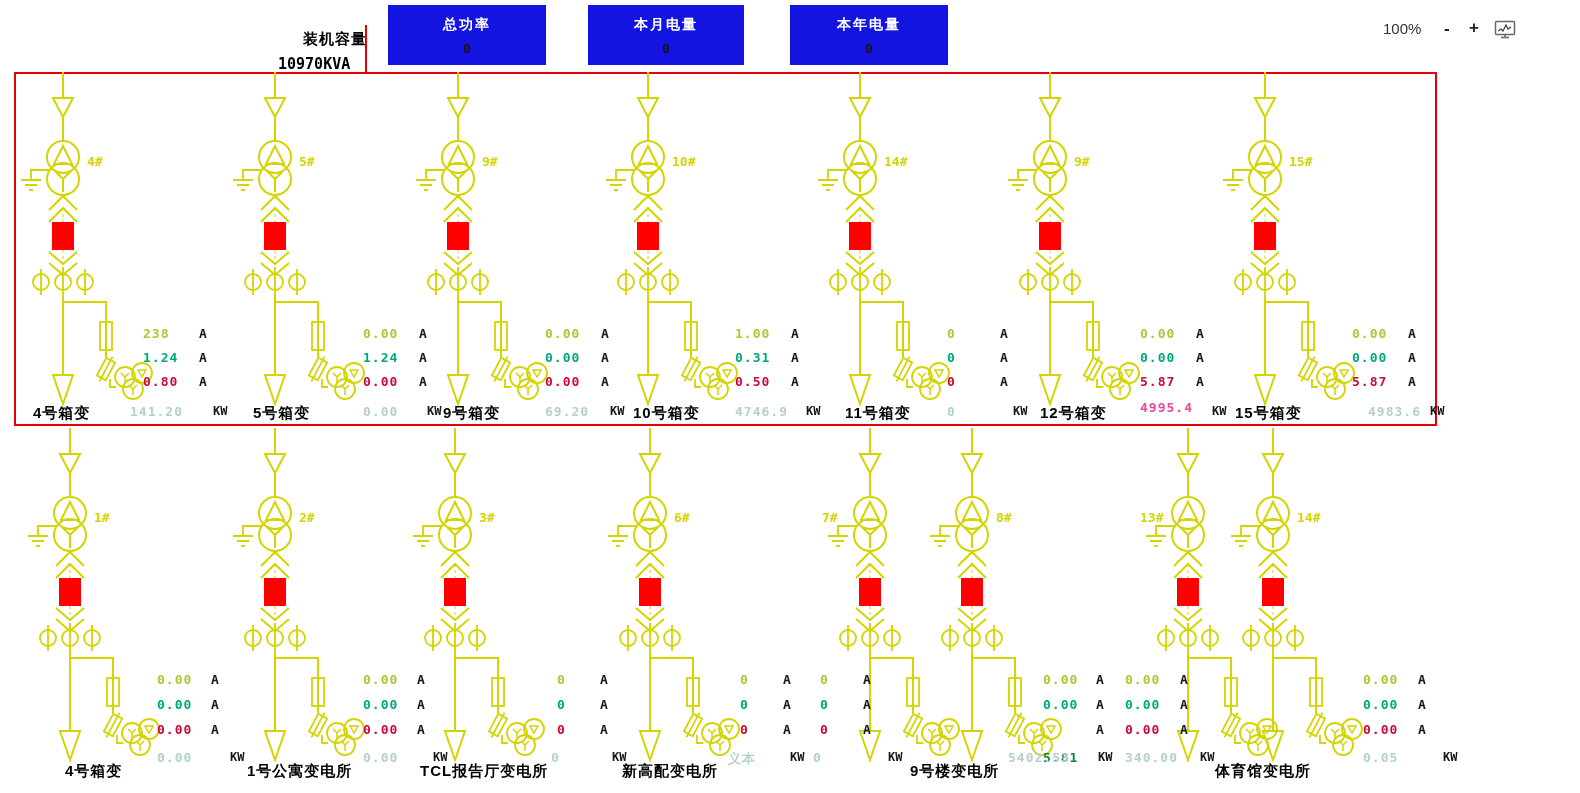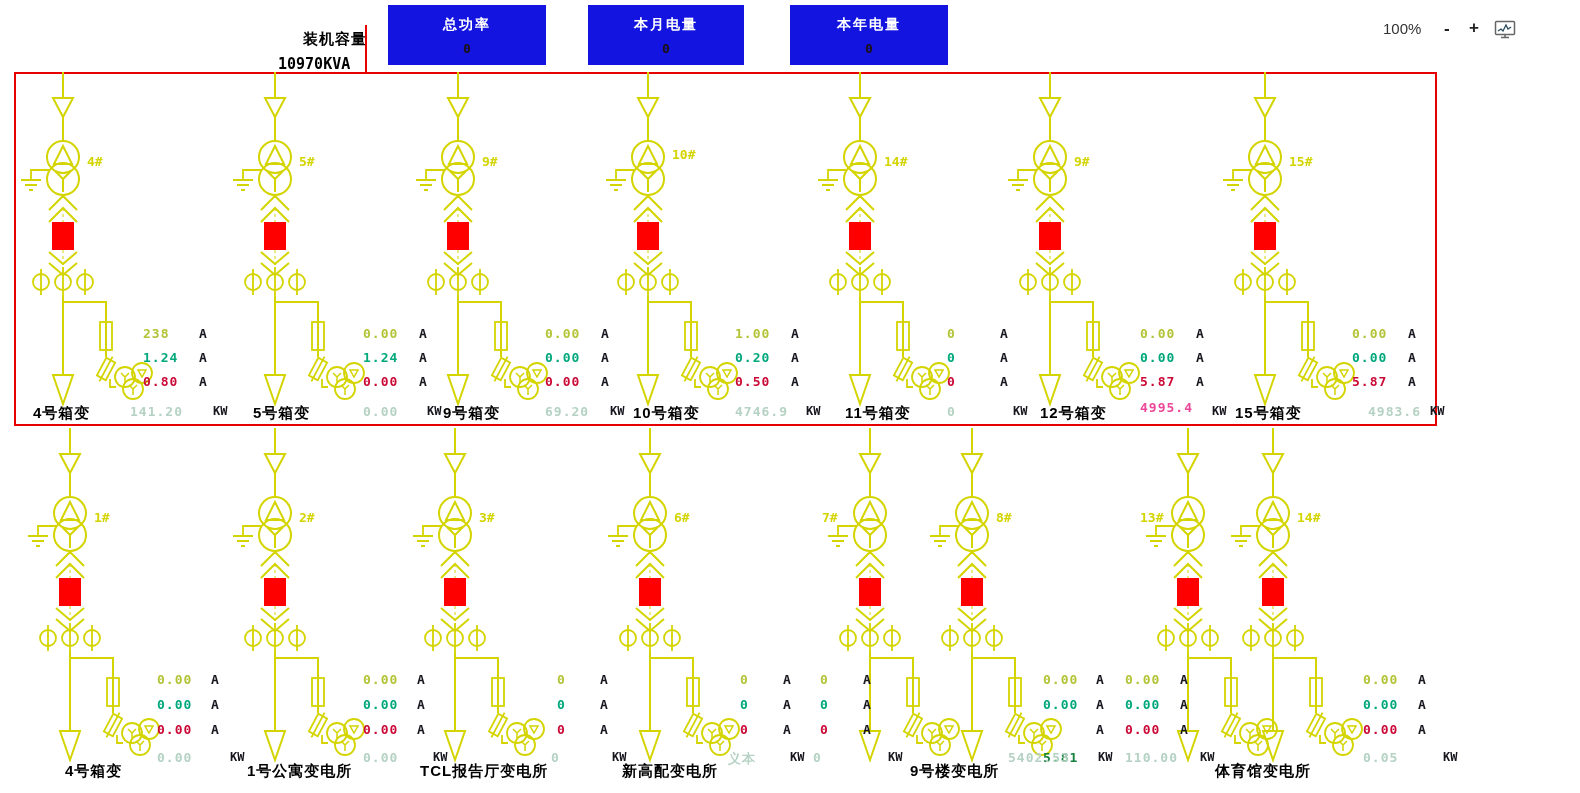--- a/index.html
+++ b/index.html
@@ -134,24 +134,24 @@
       <div class="val" style="left: 545px; top: 350px; color: rgb(0, 168, 124);">0.00</div>
       <div class="unit" style="left: 601px; top: 350px;">A</div>
       <div class="val" style="left: 545px; top: 374px; color: rgb(204, 10, 56);">0.00</div>
       <div class="unit" style="left: 601px; top: 374px;">A</div>
       <div class="val" style="left: 545px; top: 404px; color: rgb(181, 210, 196);">69.20</div>
       <div class="unit" style="left: 610px; top: 404px; font-size: 12px;">KW</div>
       <svg class="feeder" width="220" height="340" viewBox="0 0 220 340" style="left: 588px; top: 72px; stroke: rgb(212, 212, 0);">
         <use href="#feeder-sym"></use>
         <style>.brk{fill:#ff0000;}</style>
       </svg>
-      <div class="tid" style="left: 672px; top: 147px;">10#</div>
+      <div class="tid" style="left: 672px; top: 154px;">10#</div>
       <div class="val" style="left: 735px; top: 326px; color: rgb(179, 196, 55);">1.00</div>
       <div class="unit" style="left: 791px; top: 326px;">A</div>
-      <div class="val" style="left: 735px; top: 350px; color: rgb(0, 168, 124);">0.20</div>
+      <div class="val" style="left: 735px; top: 350px; color: rgb(0, 168, 124);">0.31</div>
       <div class="unit" style="left: 791px; top: 350px;">A</div>
       <div class="val" style="left: 735px; top: 374px; color: rgb(204, 10, 56);">0.50</div>
       <div class="unit" style="left: 791px; top: 374px;">A</div>
       <div class="val" style="left: 735px; top: 404px; color: rgb(181, 210, 196);">4746.9</div>
       <div class="unit" style="left: 806px; top: 404px; font-size: 12px;">KW</div>
       <svg class="feeder" width="220" height="340" viewBox="0 0 220 340" style="left: 800px; top: 72px; stroke: rgb(212, 212, 0);">
         <use href="#feeder-sym"></use>
         <style>.brk{fill:#ff0000;}</style>
       </svg>
       <div class="tid" style="left: 884px; top: 154px;">14#</div>
@@ -278,21 +278,21 @@
         <use href="#feeder-sym"></use>
         <style>.brk{fill:#ff0000;}</style>
       </svg>
       <div class="tid" style="left: 1140px; top: 510px;">13#</div>
       <div class="val" style="left: 1125px; top: 672px; color: rgb(179, 196, 55);">0.00</div>
       <div class="unit" style="left: 1180px; top: 672px;">A</div>
       <div class="val" style="left: 1125px; top: 697px; color: rgb(0, 168, 124);">0.00</div>
       <div class="unit" style="left: 1180px; top: 697px;">A</div>
       <div class="val" style="left: 1125px; top: 722px; color: rgb(204, 10, 56);">0.00</div>
       <div class="unit" style="left: 1180px; top: 722px;">A</div>
-      <div class="val" style="left: 1125px; top: 750px; color: rgb(181, 210, 196);">110.00</div>
+      <div class="val" style="left: 1125px; top: 750px; color: rgb(181, 210, 196);">340.00</div>
       <div class="unit" style="left: 1200px; top: 750px; font-size: 12px;">KW</div>
       <svg class="feeder" width="220" height="340" viewBox="0 0 220 340" style="left: 1213px; top: 428px; stroke: rgb(212, 212, 0);">
         <use href="#feeder-sym"></use>
         <style>.brk{fill:#ff0000;}</style>
       </svg>
       <div class="tid" style="left: 1297px; top: 510px;">14#</div>
       <div class="val" style="left: 1363px; top: 672px; color: rgb(179, 196, 55);">0.00</div>
       <div class="unit" style="left: 1418px; top: 672px;">A</div>
       <div class="val" style="left: 1363px; top: 697px; color: rgb(0, 168, 124);">0.00</div>
       <div class="unit" style="left: 1418px; top: 697px;">A</div>

